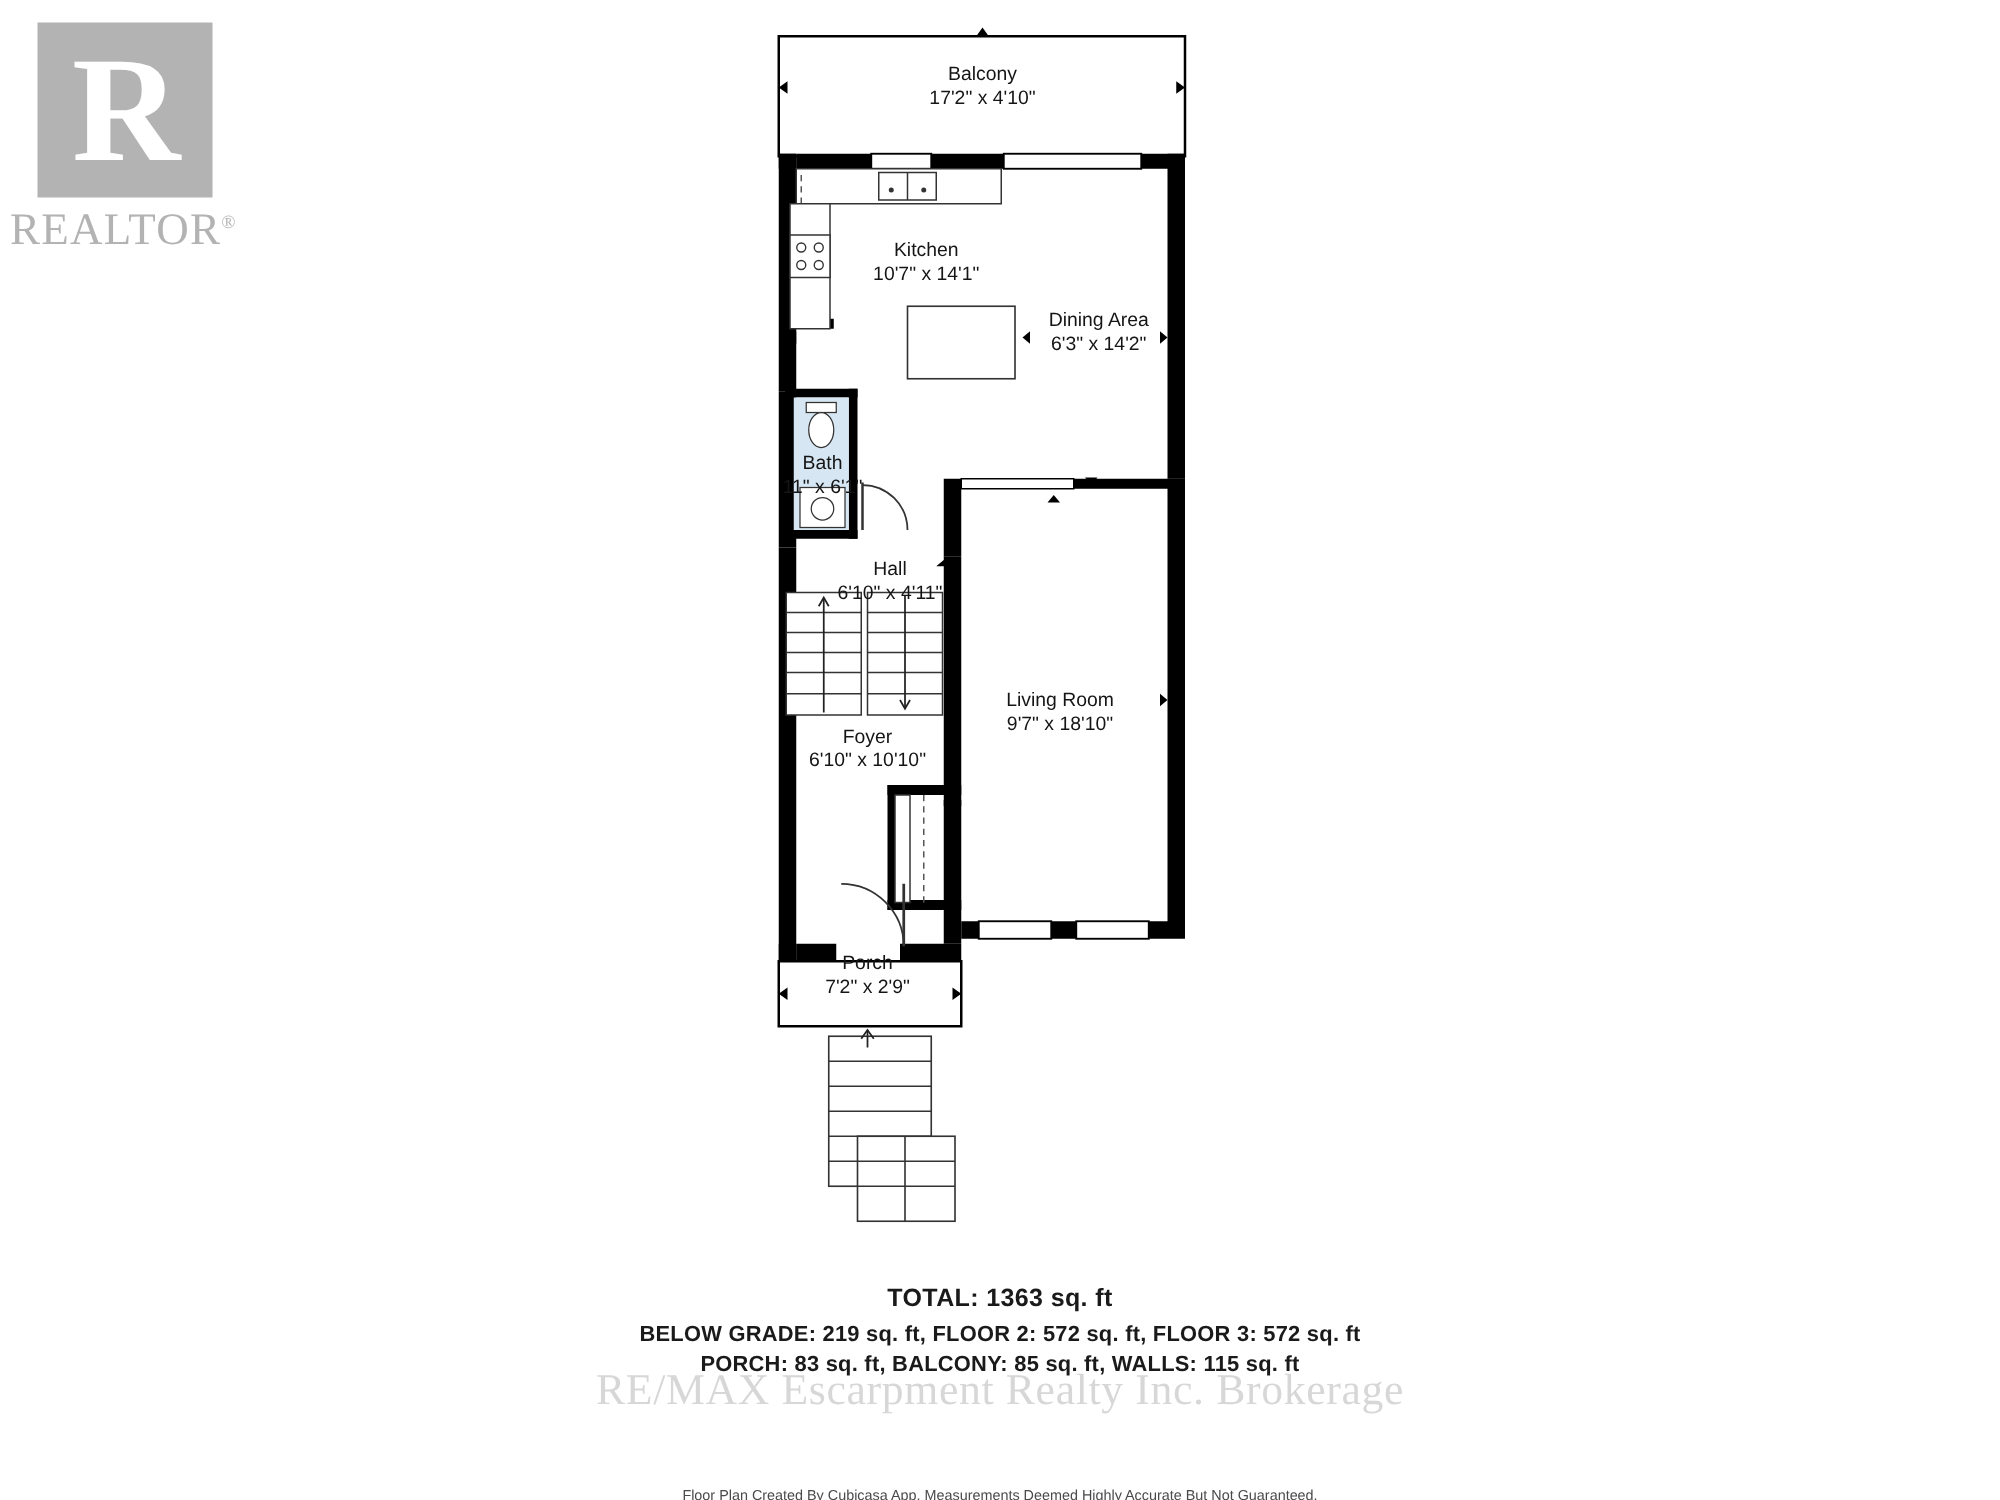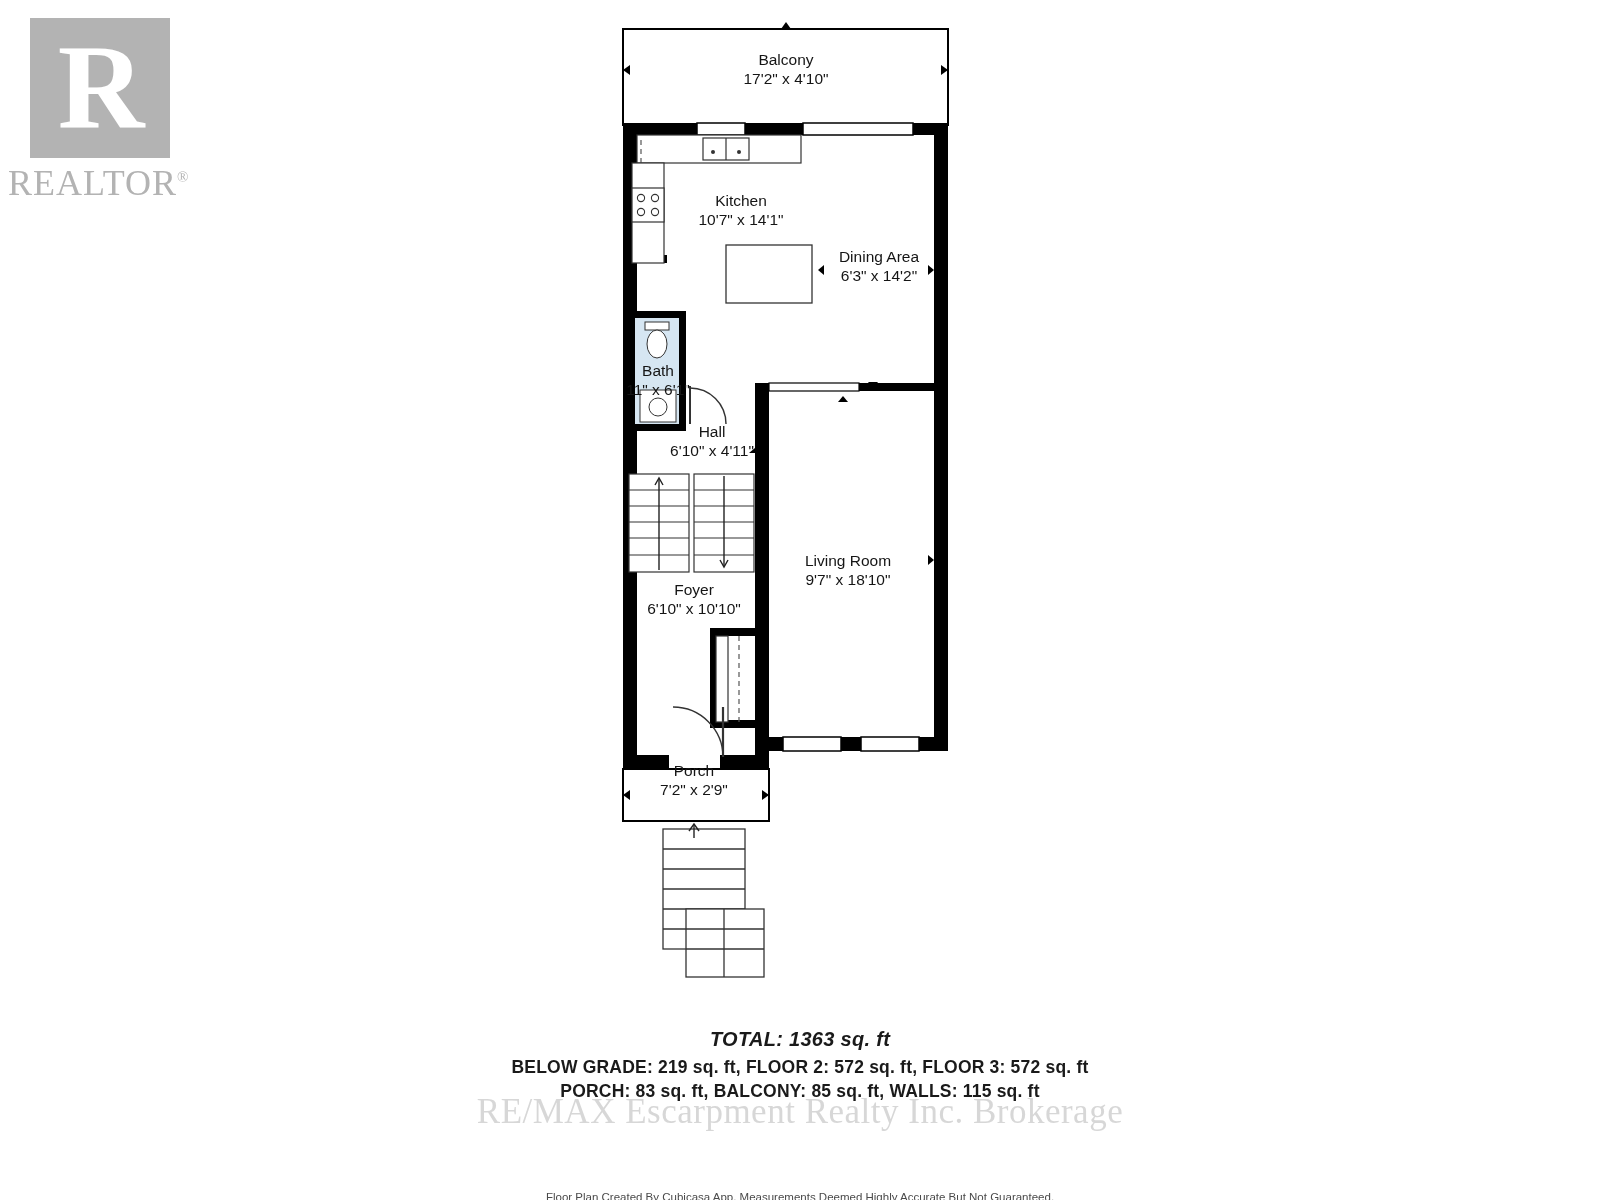--- a/index.html
+++ b/index.html
@@ -86,21 +86,20 @@
     left: 0;
     right: 0;
     top: 1028px;
     text-align: center;
   }
   .summary .total {
     font-size: 20px;
     font-weight: bold;
     letter-spacing: 0.3px;
     margin-bottom: 4px;
-    font-style: italic;
   }
   .summary .line {
     font-size: 17.5px;
     line-height: 24px;
     letter-spacing: 0.2px;
     font-weight: bold;
   }
   .credit {
     position: absolute;
     left: 0;
@@ -305,21 +304,21 @@
 <div class="lbl" style="left:879px; top:247px;">
   <span class="nm">Dining Area</span>
   <span class="dm">6'3" x 14'2"</span>
 </div>
 
 <div class="lbl" style="left:658px; top:361px;">
   <span class="nm">Bath</span>
   <span class="dm">11" x 6'1"</span>
 </div>
 
-<div class="lbl" style="left:712px; top:422px;">
+<div class="lbl" style="left:712px; top:446px;">
   <span class="nm">Hall</span>
   <span class="dm">6'10" x 4'11"</span>
 </div>
 
 <div class="lbl" style="left:848px; top:551px;">
   <span class="nm">Living Room</span>
   <span class="dm">9'7" x 18'10"</span>
 </div>
 
 <div class="lbl" style="left:694px; top:580px;">

